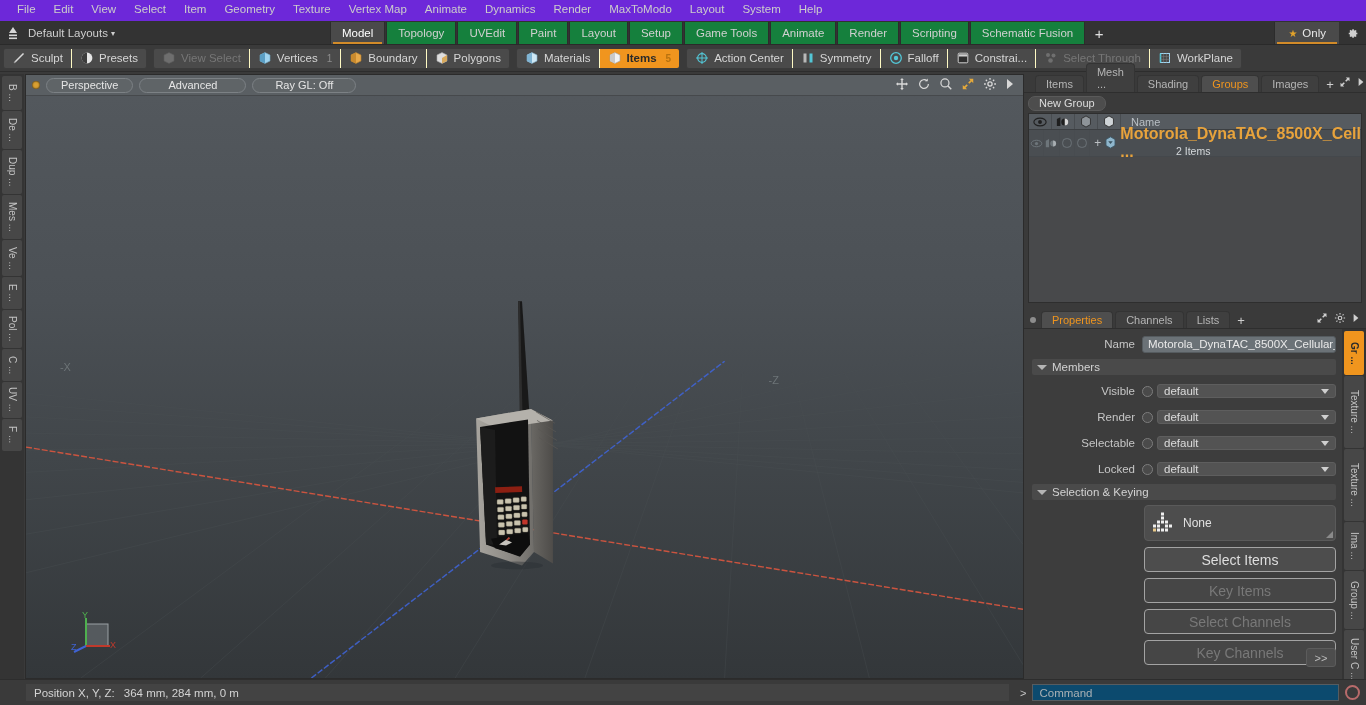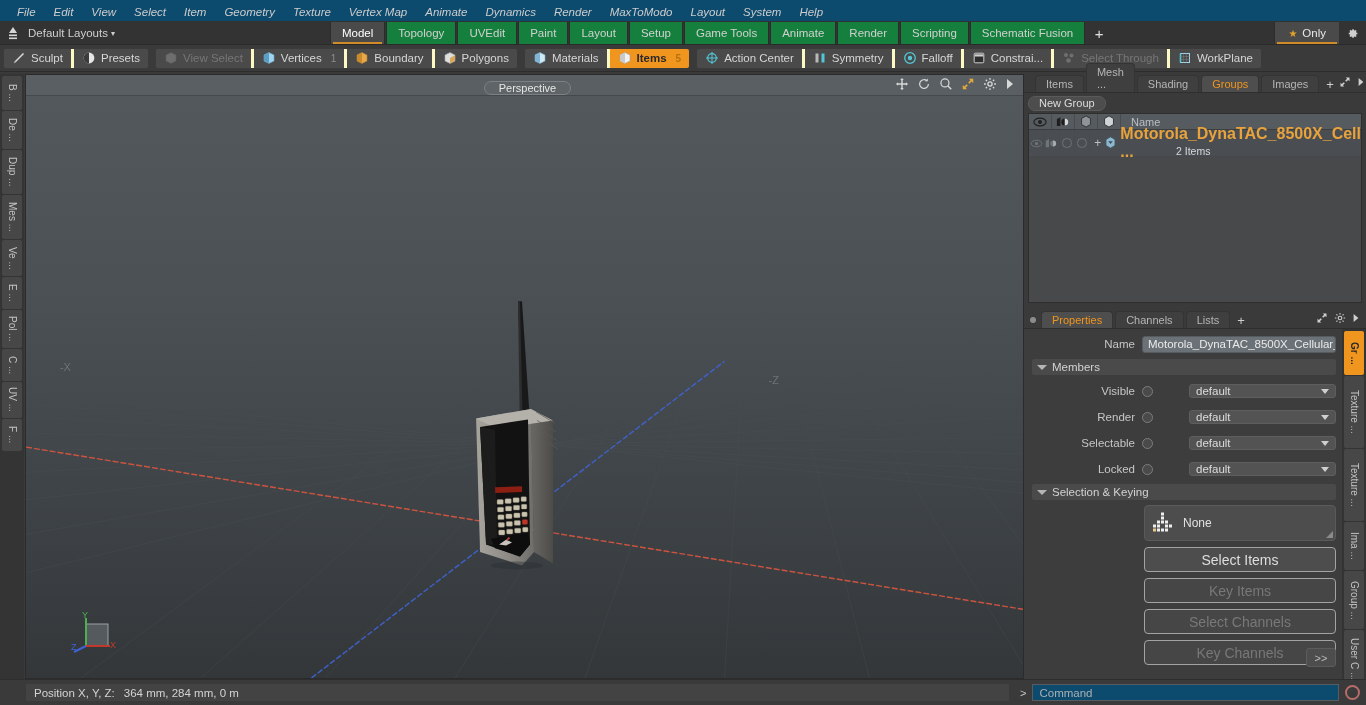--- a/index.html
+++ b/index.html
@@ -7,22 +7,22 @@
   body{
     width:1366px; height:705px; overflow:hidden;
     font-family:"Liberation Sans", sans-serif;
     font-size:11px; color:#c9c9c9;
     -webkit-font-smoothing:antialiased;
   }
   .app{ position:relative; width:1366px; height:705px; background:#3a3a3a; }
 
   
   .menubar{
-    height:22px; background:#0c4a6e; display:flex; align-items:flex-end;
-    padding-left:8px; border-bottom:1px solid #323232;font-style:italic;
+    height:22px; background:#6d28d9; display:flex; align-items:flex-start;
+    padding-left:8px; border-bottom:1px solid #323232;
   }
   .menubar .mi{
     padding:3px 9px; color:#cccccc; font-size:11.5px; white-space:nowrap; cursor:default;
   }
 
   
   .layoutbar{
     height:23px; background:#333333; display:flex; align-items:stretch;
     border-bottom:1px solid #2a2a2a; position:relative;
   }
@@ -60,21 +60,21 @@
     height:27px; background:#3a3a3a; display:flex; align-items:center;
     padding:0 3px; gap:0; border-bottom:1px solid #2d2d2d;
   }
   .tgroup{
     display:flex; align-items:stretch; height:21px;
     background:#464646; border-radius:3px; overflow:hidden; margin-right:6px;
     border:1px solid #3b3b3b;
   }
   .tbtn{
     display:flex; align-items:center; gap:5px; padding:0 8px; font-size:11.5px;
-    color:#d6d6d6; background:#4a4a4a; border-right:3px solid #fef9c3; white-space:nowrap;
+    color:#d6d6d6; background:#4a4a4a; border-right:1px solid #fef9c3; white-space:nowrap;
     cursor:default; position:relative;
   }
   .tbtn:last-child{ border-right:none; }
   .tbtn.dim{ color:#767676; }
   .tbtn.on{ background:#f0951e; color:#2a2a2a; font-weight:bold; }
   .tbtn .num{ font-size:10px; color:#8d8d8d; margin-left:4px; }
   .tbtn.on .num{ color:#b8720f; }
   .ico{ width:14px; height:14px; flex:0 0 14px; display:block; }
 
   
@@ -96,21 +96,20 @@
   
   .viewport{
     position:absolute; left:25px; top:0; right:342px; bottom:0;
     background:linear-gradient(#4e5358 0%, #484d52 38%, #3e4347 60%, #34383b 100%);
     overflow:hidden; border:1px solid #2b2b2b;
   }
   .vp-head{
     position:absolute; left:0; top:0; right:0; height:21px;
     background:#5a5f63; display:flex; align-items:center; padding-left:6px; gap:6px;
     border-bottom:1px solid #46494c;
-    flex-direction:column;
   }
   .vp-dot{ width:8px; height:8px; border-radius:50%; background:#d9a032; box-shadow:0 0 2px #000 inset; }
   .vp-pill{
     height:15px; padding:0 14px; border:1px solid #7c8185; border-radius:8px;
     display:flex; align-items:center; justify-content:center; font-size:11px; color:#e6e6e6;
     background:rgba(255,255,255,0.03);
   }
   .vp-icons{ position:absolute; right:8px; top:2px; display:flex; gap:8px; align-items:center; }
   .vp-icons svg{ display:block; }
 
@@ -179,21 +178,20 @@
   .section{
     height:16px; background:#4a4a4a; margin:3px 6px 5px 8px; display:flex; align-items:center;
     gap:5px; padding-left:5px; font-size:11.5px; color:#d2d2d2; border-radius:2px;
   }
   .tri{ width:0;height:0; border-left:5px solid transparent; border-right:5px solid transparent; border-top:5px solid #b5b5b5; }
   .circ{ width:11px;height:11px;border-radius:50%;border:1px solid #7d7d7d; background:#4a4a4a; margin-right:4px;}
   .dropdown{
     flex:1; height:14px; background:#535353; border:1px solid #5e5e5e; border-radius:3px;
     display:flex; align-items:center; padding:0 6px; font-size:11.5px; color:#dcdcdc; position:relative;
     max-width:190px;
-    margin-left:32px;
   }
   .dd-caret{ position:absolute; right:6px; width:0;height:0;
     border-left:4px solid transparent; border-right:4px solid transparent; border-top:5px solid #cfcfcf; }
   .bigbtn{
     width:192px; height:25px; margin:0 0 6px 120px; background:#4d4d4d; border:1px solid #a3a3a3;
     border-radius:4px; display:flex; align-items:center; justify-content:center;
     font-size:14px; color:#dedede;
   }
   .bigbtn.dis{ color:#787878; background:#464646; }
   .nonebox{

